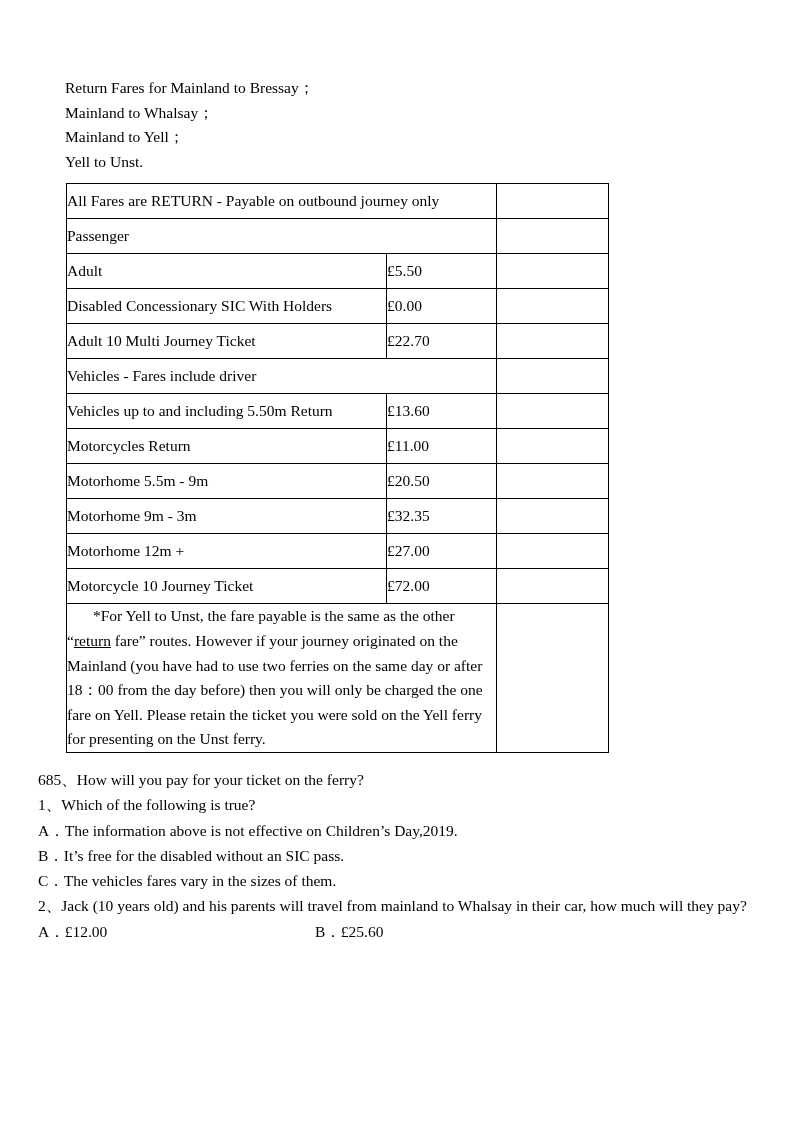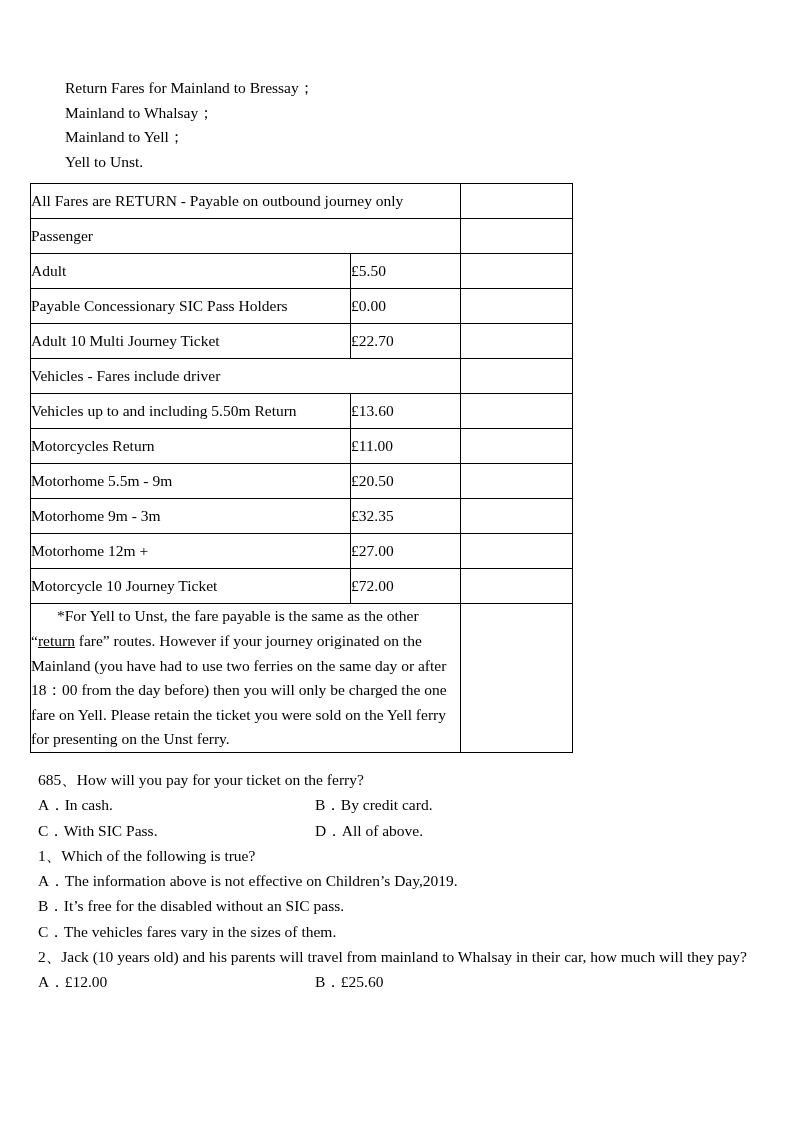--- a/index.html
+++ b/index.html
@@ -27,20 +27,21 @@
   }
   .intro-line {
     line-height: 24.6px;
     white-space: nowrap;
   }
   table.fares {
     border-collapse: collapse;
     width: 542px;
     margin-top: 9px;
     table-layout: fixed;
+    margin-left: 36px;
   }
   table.fares td {
     border: 1px solid #000;
     height: 34px;
     vertical-align: middle;
     padding: 0;
   }
   .col-label { width: 320px; }
   .col-price { width: 110px; }
   .col-empty { width: 112px; }
@@ -99,21 +100,21 @@
         <td colspan="2" class="c-label">Passenger</td>
         <td></td>
       </tr>
 
       <tr>
         <td class="c-label">Adult</td>
         <td class="c-price">£5.50</td>
         <td></td>
       </tr>
       <tr>
-        <td class="c-label">Payable Concessionary SIC Pass Holders</td>
+        <td class="c-label">Disabled Concessionary SIC With Holders</td>
         <td class="c-price">£0.00</td>
         <td></td>
       </tr>
       <tr>
         <td class="c-label">Adult 10 Multi Journey Ticket</td>
         <td class="c-price">£22.70</td>
         <td></td>
       </tr>
 
       <tr>
@@ -155,26 +156,20 @@
       <tr>
         <td colspan="2" class="c-foot"><span>*For Yell to Unst, the fare payable is the same as the other “</span><span class="u">return</span> <span>fare” routes. However if your journey originated on the Mainland  (you have had to use two ferries on the same day or after 18：00 from the day before) then you will only be charged the one fare on Yell. Please retain the ticket you were sold on the Yell ferry for presenting on the Unst ferry.</span></td>
         <td></td>
       </tr>
     </tbody>
   </table>
 
   <div class="questions">
 
     <div class="q-line">685、How will you pay for your ticket on the ferry?</div>
-    <div class="opt-grid">
-      <div class="q-line">A．In cash.</div>
-      <div class="q-line">B．By credit card.</div>
-      <div class="q-line">C．With SIC Pass.</div>
-      <div class="q-line">D．All of above.</div>
-    </div>
 
     <div class="q-line">1、Which of the following is true?</div>
     <div class="q-line">A．The information above is not effective on Children’s Day,2019.</div>
     <div class="q-line">B．It’s free for the disabled without an SIC pass.</div>
     <div class="q-line">C．The vehicles fares vary in the sizes of them.</div>
 
     <div class="q-line">2、Jack (10 years old) and his parents will travel from mainland to Whalsay in their car, how much will they pay?</div>
     <div class="opt-grid">
       <div class="q-line">A．£12.00</div>
       <div class="q-line">B．£25.60</div>

